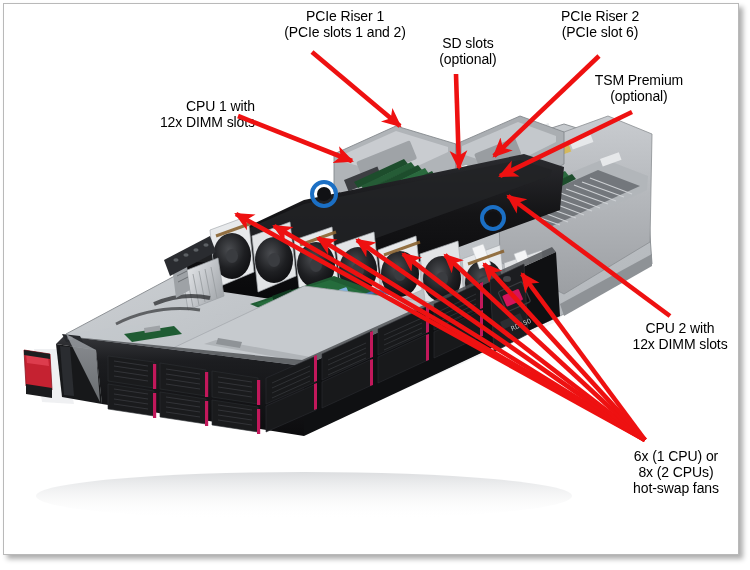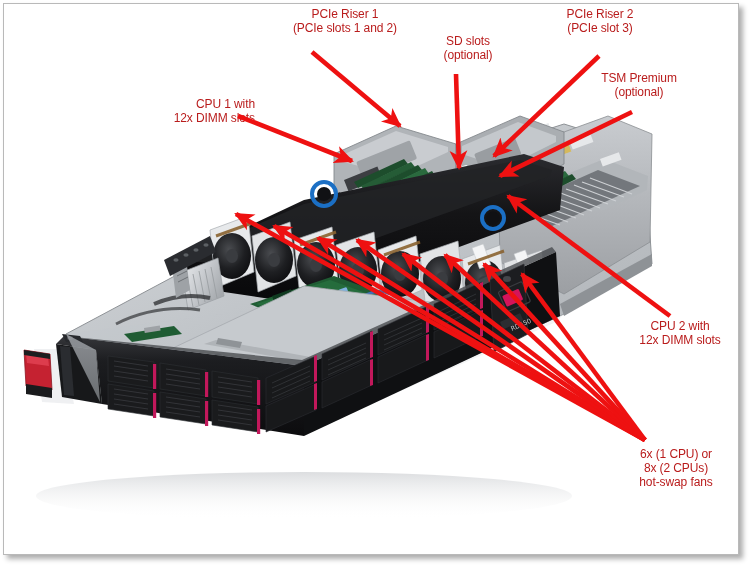--- a/index.html
+++ b/index.html
@@ -25,22 +25,22 @@
     background: #ffffff;
     border: 1px solid #b9b9b9;
     box-shadow: 4px 4px 5px rgba(0,0,0,0.32);
     box-sizing: border-box;
     overflow: hidden;
   }
 
   
   .callout {
     position: absolute;
-    color: #b91c1c;
-    font-size: 12px;
+    color: #000000;
+    font-size: 14px;
     line-height: 1.16;
     white-space: pre;
     letter-spacing: -0.1px;
   }
   .ca-center { text-align: center; }
   .ca-right  { text-align: center; }
 
   
   svg.layer {
     position: absolute;
@@ -493,21 +493,21 @@
       </g>
     </svg>
 
     <div class="callout ca-center" style="left:256px; top:4px; width:170px;">PCIe Riser 1
 (PCIe slots 1 and 2)</div>
 
     <div class="callout ca-center" style="left:392px; top:31px; width:144px;">SD slots
 (optional)</div>
 
     <div class="callout ca-center" style="left:521px; top:4px; width:150px;">PCIe Riser 2
-(PCIe slot 3)</div>
+(PCIe slot 6)</div>
 
     <div class="callout ca-right" style="left:541px; top:68px; width:188px;">TSM Premium
 (optional)</div>
 
     <div class="callout ca-center" style="left:99px; top:94px; width:152px;text-align:right;">CPU 1 with
 12x DIMM slots</div>
 
     <div class="callout ca-center" style="left:600px; top:316px; width:152px;">CPU 2 with
 12x DIMM slots</div>
 

